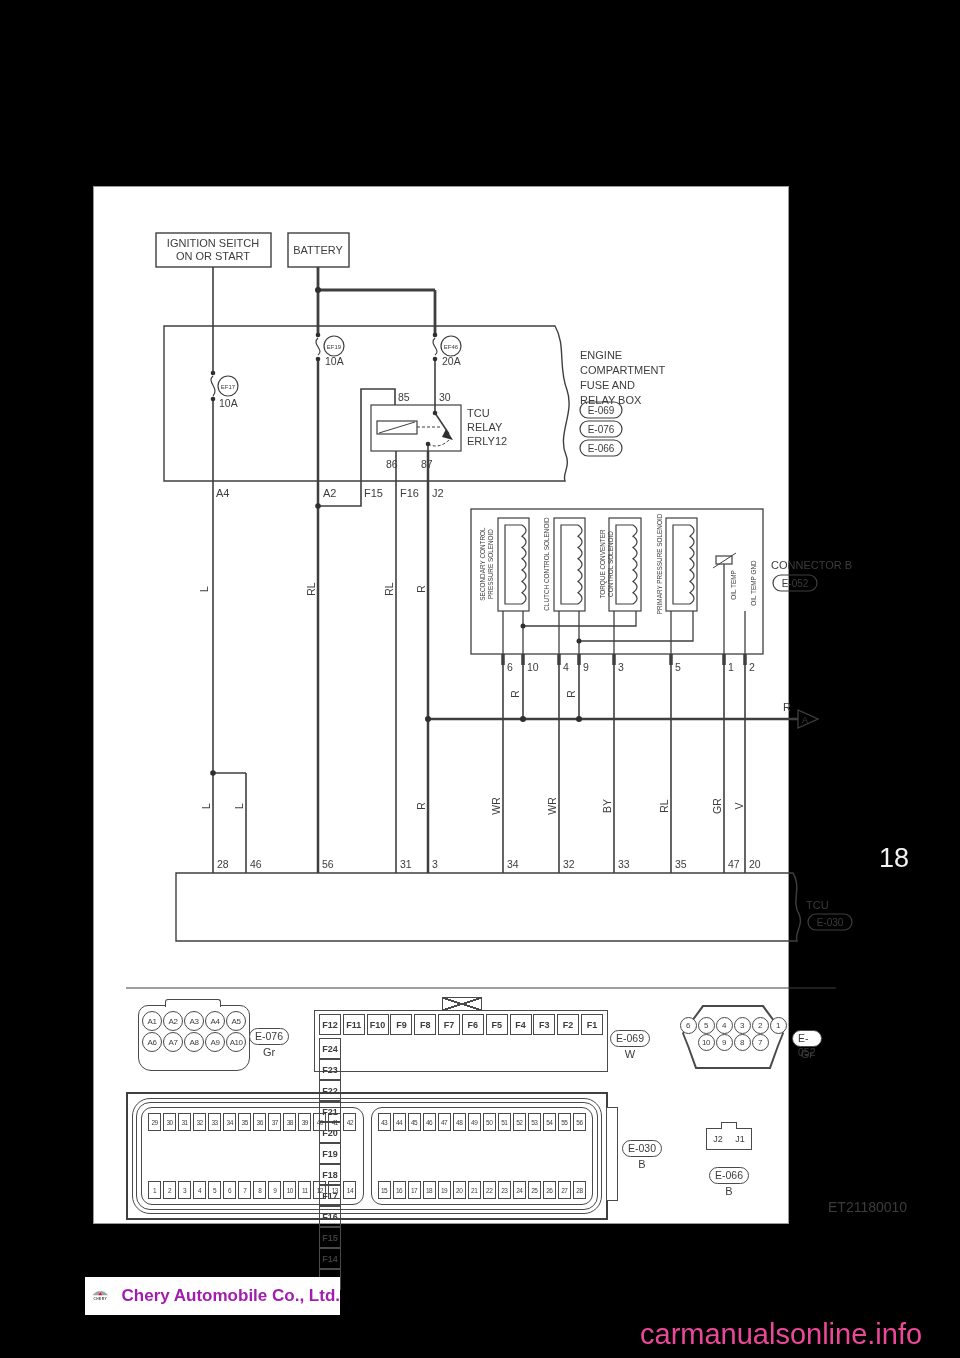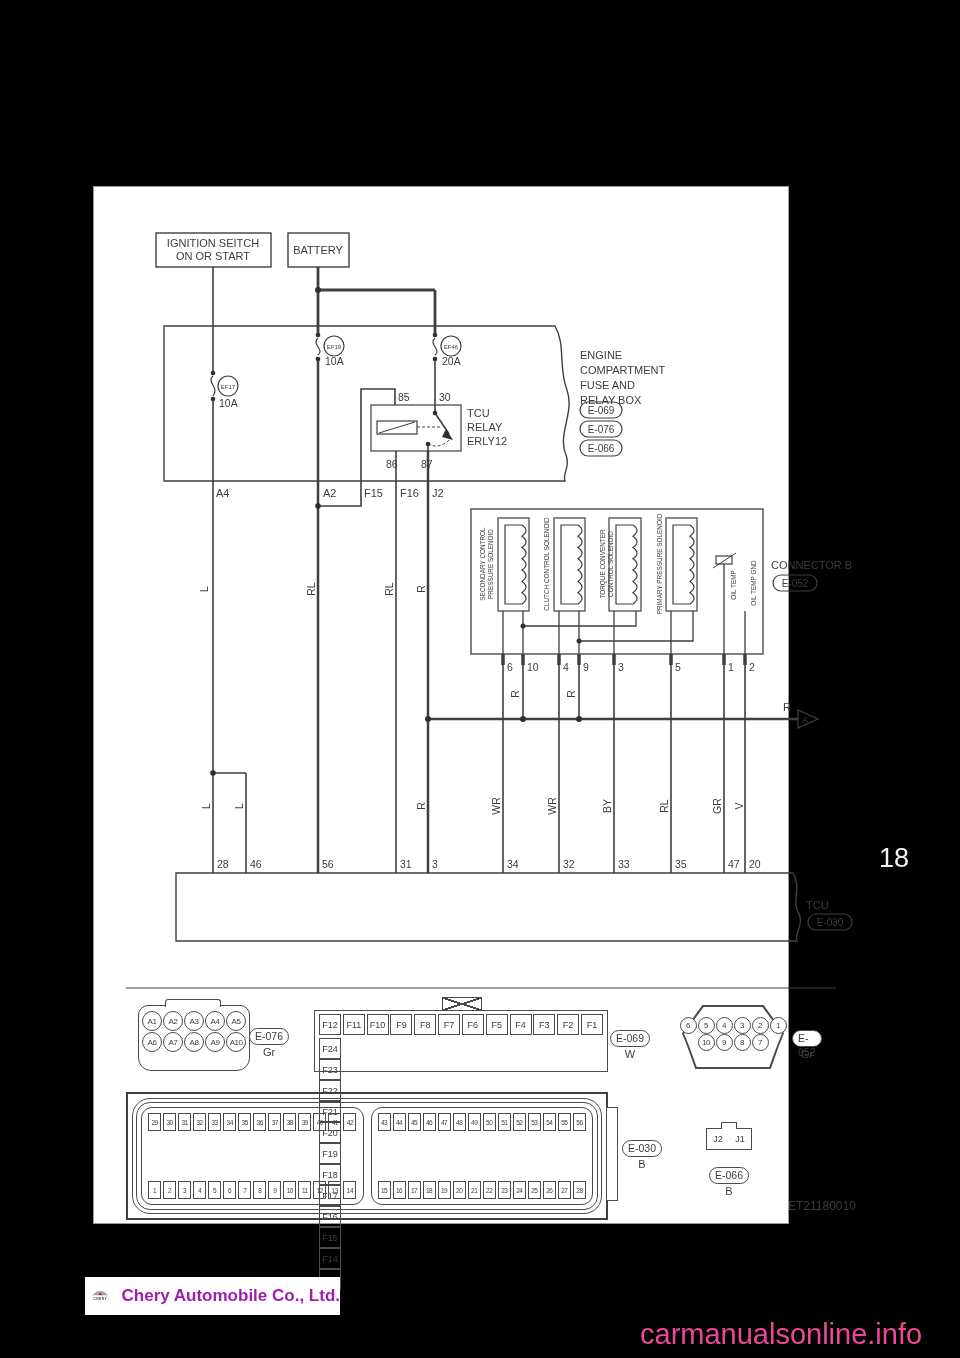--- a/index.html
+++ b/index.html
@@ -29,21 +29,21 @@
              font-size:8px; color:#3c3c3c; background:#fff; flex:0 0 auto; letter-spacing:-0.5px;}
 
   .e069 { left:220px; top:823px; width:294px; height:62px; padding:3px 4px; }
   .e069-tab { position:absolute; top:-14px; left:127px; width:40px; height:14px;
               border:1.6px solid #4a4a4a; box-sizing:border-box; background:
               linear-gradient(to top right, transparent 46%, #4a4a4a 46%, #4a4a4a 54%, transparent 54%),
               linear-gradient(to bottom right, transparent 46%, #4a4a4a 46%, #4a4a4a 54%, transparent 54%), #fff; }
   .frow { display:flex; justify-content:space-between; }
   .frow + .frow { margin-top:3px;flex-direction:column; }
   .fcell { width:22px; height:21px; border:1.3px solid #4a4a4a; box-sizing:border-box;
-           display:flex; align-items:center; justify-content:center; font-size:9px; color:#3c3c3c; }
+           display:flex; align-items:center; justify-content:center; font-size:9px; color:#3c3c3c;font-weight:bold; }
 
   .e052 { left:588px; top:818px; width:102px; height:64px; }
   .e052-bg { position:absolute; inset:0;
              clip-path:polygon(20% 0, 80% 0, 100% 44%, 95% 64%, 87% 100%, 13% 100%, 5% 64%, 0 44%);
              background:#4a4a4a; }
   .e052-in { position:absolute; inset:2px;
              clip-path:polygon(20% 0, 80% 0, 100% 44%, 95% 64%, 87% 100%, 13% 100%, 5% 64%, 0 44%);
              background:#fff; }
   .e052 .crow { position:relative; }
   .e052 .crow.r1 { margin-top:12px; }
@@ -67,21 +67,21 @@
               border:1.6px solid #4a4a4a; border-bottom:none; box-sizing:border-box; background:#fff; }
   .e066 .jcell { flex:1; display:flex; align-items:center; justify-content:center;
                  font-size:9px; color:#3c3c3c; }
   .e066 .jcell:first-child { border-right:1.4px solid #4a4a4a; }
 
   .clabel { position:absolute; display:flex; flex-direction:column; align-items:center; gap:1px; color:#3c3c3c; }
   .badge { border:1.2px solid #4a4a4a; border-radius:9px; padding:0 5px; font-size:10.5px;
            height:15px; line-height:14px; color:#3c3c3c; background:#fff; }
   .ccolor { font-size:11px; }
 
-  .etcode { position:absolute; left:694px; top:1012px; font-size:12px; color:#3c3c3c; }
+  .etcode { position:absolute; left:694px; top:1012px; font-size:14px; color:#3c3c3c;padding-left:40px; }
 
   
   .pagenum { position:absolute; left:879px; top:843px; color:#f2f2f2; font-size:27px; }
   .footer { position:absolute; left:85px; top:1255px; width:255px; height:38px; background:#fff;
             display:flex; align-items:center; padding-left:6px; box-sizing:border-box;margin-top:22px; }
   .company { font-size:17px; font-weight:bold; color:#a21caf; margin-left:12px; white-space:nowrap; }
   .watermark { position:absolute; left:640px; top:1318px; font-size:29px; color:#ec4899; white-space:nowrap; }
 </style>
 </head>
 <body>

